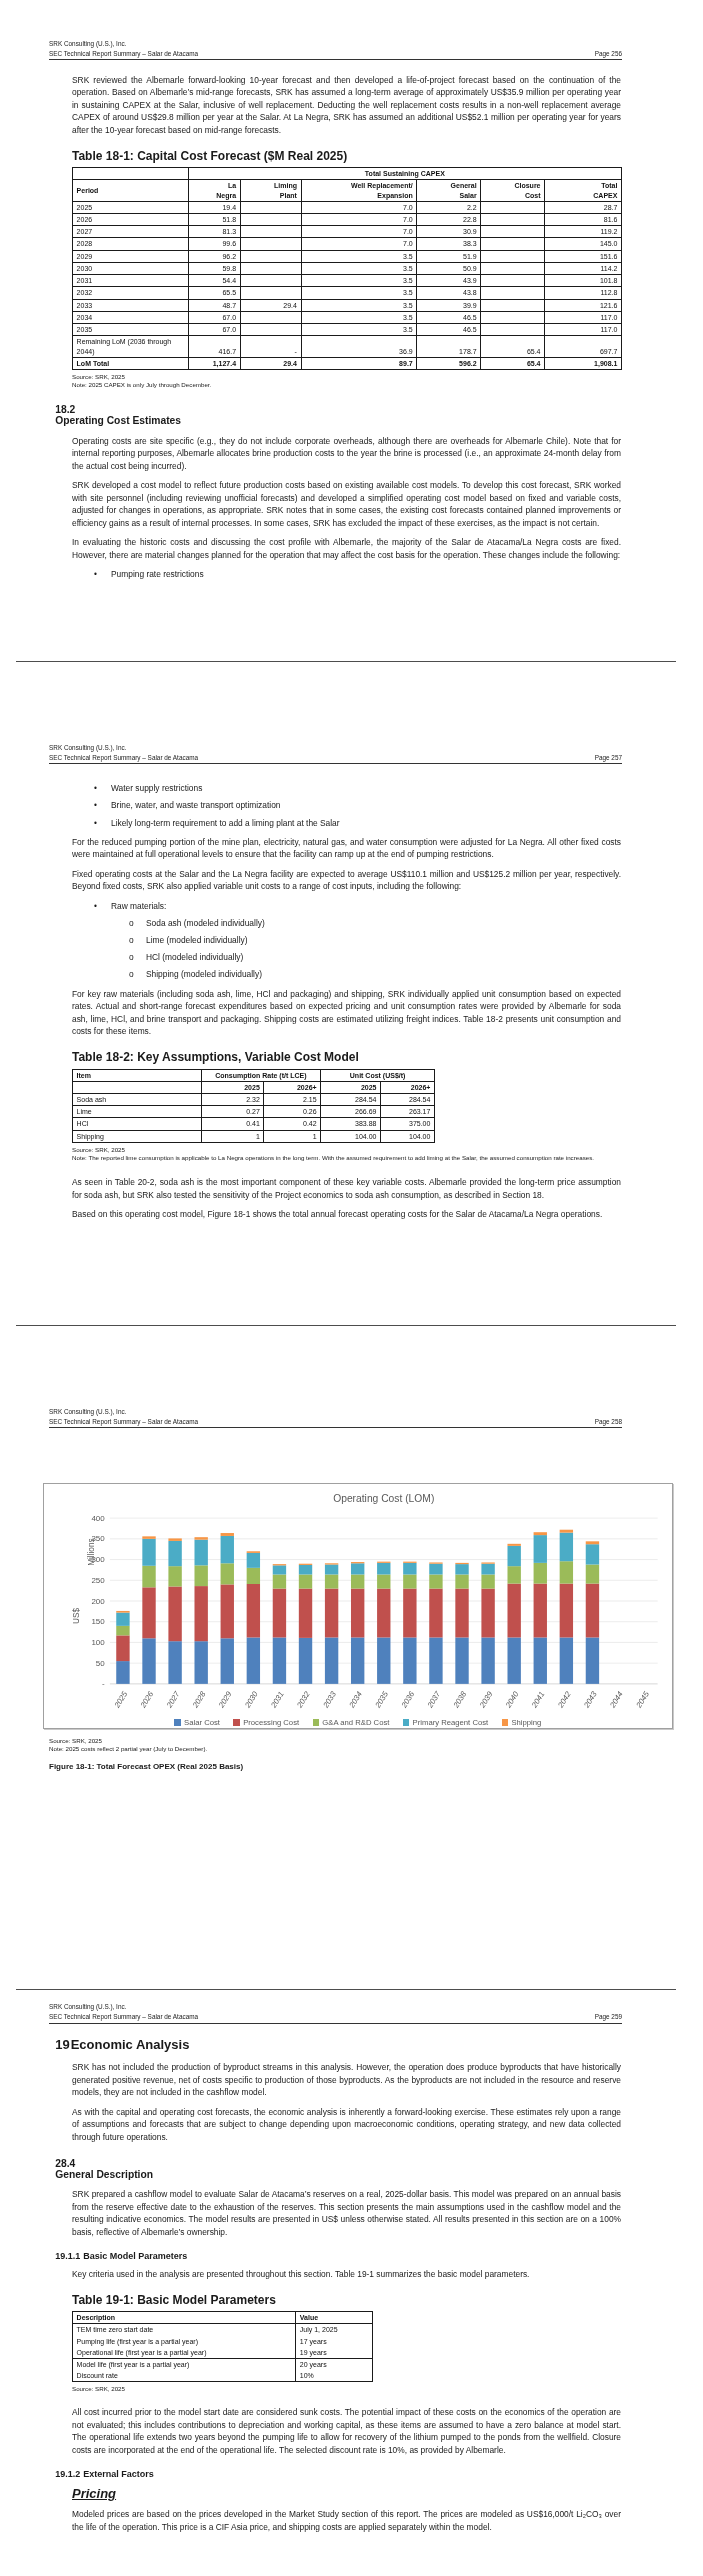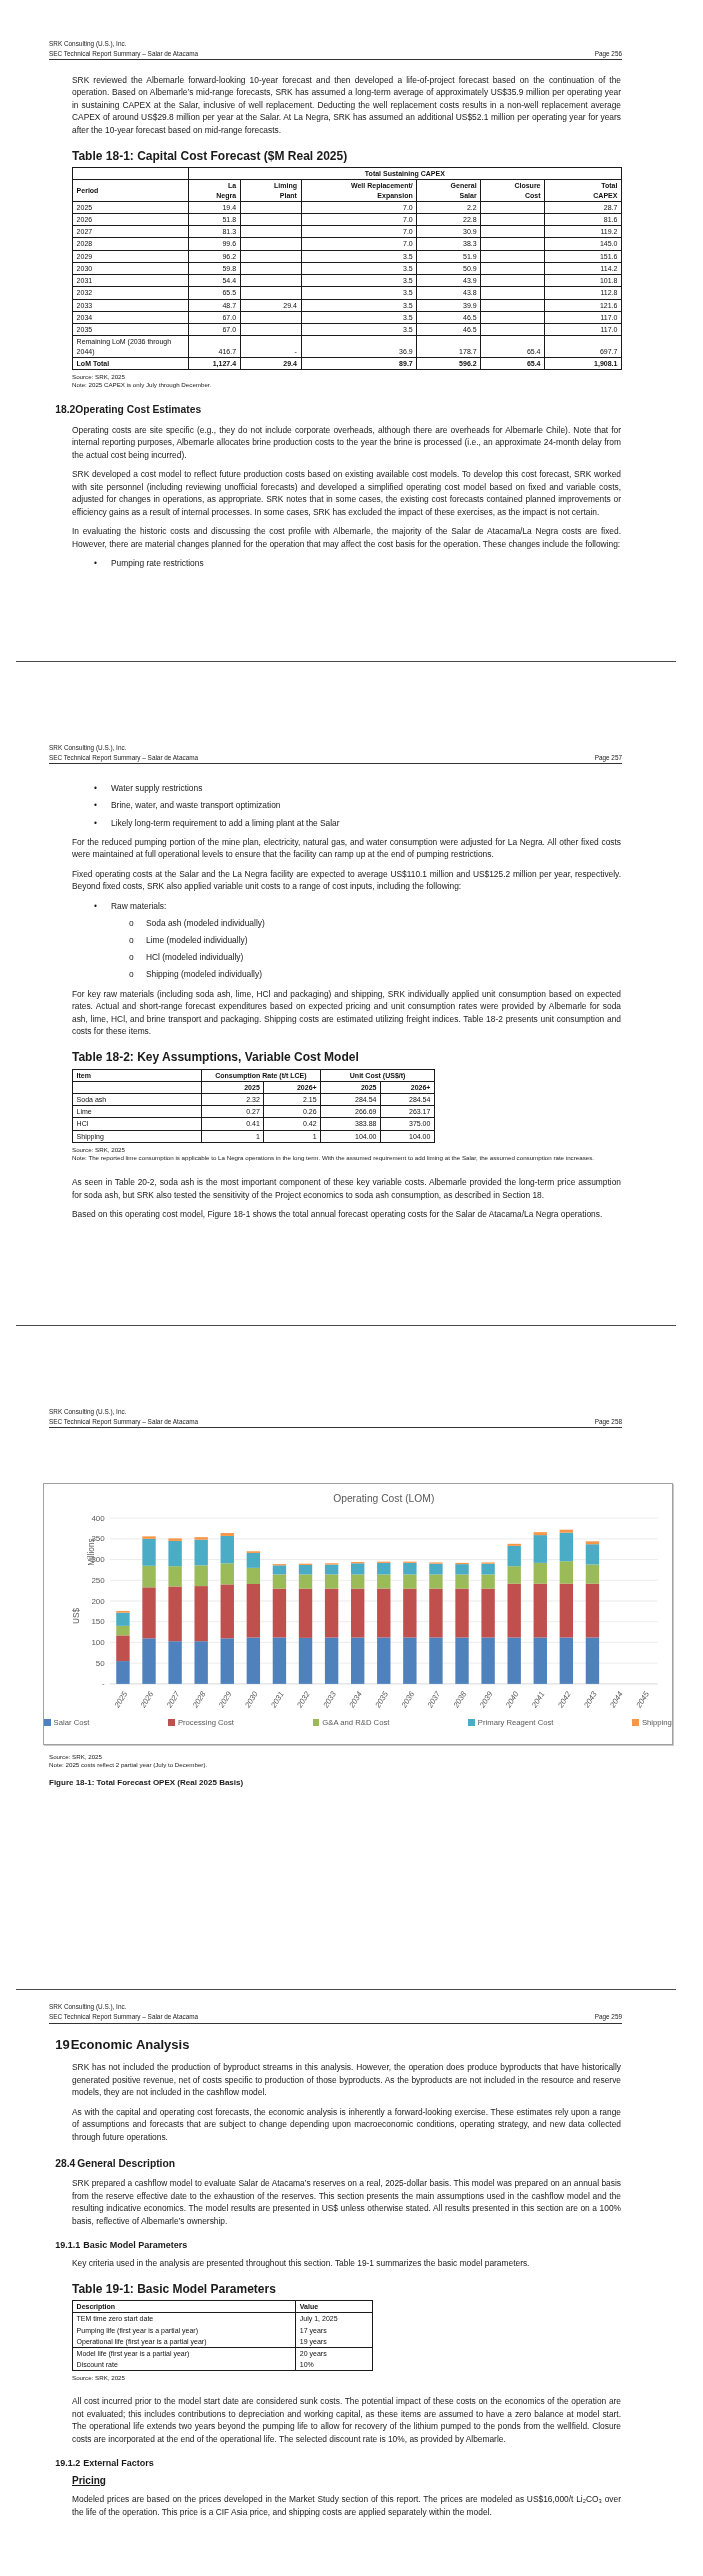--- a/index.html
+++ b/index.html
@@ -9,26 +9,26 @@
   .pg1{height:664px}.pg2{height:664px}.pg3{height:664px}.pg4{height:663px}
   
   .ph{margin:0 81px 0 49px;font-size:6.4px;line-height:1.5;color:#222;}
   .ph-l2{display:flex;justify-content:space-between;border-bottom:1px solid #333;padding-bottom:1px;}
   
   .content{margin:0 82px 0 49px;}
   .para{margin:6.7px 0 6.7px 23px;font-size:8.4px;line-height:12.6px;text-align:justify;}
   .para.first{margin-top:13.4px;}
   .h1,.h2,.h3{display:flex;font-weight:bold;margin-left:6.2px;}
   .h1{font-size:13px;margin-top:13.4px;margin-bottom:9.3px;}
-  .h2{font-size:10.3px;margin-top:14.4px;margin-bottom:8.2px;}
+  .h2{font-size:10.3px;margin-top:14.4px;margin-bottom:8.2px;flex-direction:column;}
   .h3{font-size:9px;margin-top:12.4px;margin-bottom:7.2px;}
   .h1 .num{min-width:15.5px;}
   .h2 .num{min-width:17px;}
   .h3 .num{min-width:24px;margin-right:3.1px;}
-  .h4{font-weight:bold;font-size:10px;text-decoration:underline;margin:7.2px 0 7.2px 23px;}
+  .h4{font-weight:bold;font-size:13px;text-decoration:underline;margin:7.2px 0 7.2px 23px;font-style:italic;}
   
   .bullet{display:flex;margin:4.6px 0 4.6px 45px;font-size:8.4px;line-height:12.6px;}
   .bullet .mk{min-width:17px;}
   .bullet.sub{margin-left:80px;}
   
   .tbl-caption{font-weight:bold;font-size:12px;margin:12.4px 0 4.1px 23px;}
   table{border-collapse:collapse;margin-left:23px;font-size:7px;color:#111;}
   th,td{border:0.5px solid #1a1a1a;padding:1px 3.6px;line-height:1.32;vertical-align:bottom;}
   th{font-weight:bold;}
   .t181{width:550px;border:0.8px solid #1a1a1a;}
@@ -42,21 +42,21 @@
   tr.total-row td{font-weight:bold;}
   .t191 th,.t191 td{border-top:none;border-bottom:none;vertical-align:top;}
   .t191 thead tr{border-bottom:0.5px solid #1a1a1a;}
   .t191 tbody.grp2{border-top:0.5px solid #1a1a1a;}
   .src,.note{font-size:6.2px;line-height:1.4;margin-left:23px;}
   .src{margin-top:2.6px;}
   .fig-src,.fig-note{margin-left:0;}
   
   .chart-wrap{margin-top:55px;}
   .chart-box{width:628px;margin-left:-6.2px;border:0.8px solid #a0a0a0;box-shadow:1px 1px 0 #c9c9c9;padding-top:2.1px;background:#fff;}
-  .legend{display:flex;justify-content:space-between;gap:13.4px;font-size:7.7px;color:#595959;margin:0 0 17px 0;}
+  .legend{display:flex;justify-content:center;gap:13.4px;font-size:7.7px;color:#595959;margin:0 0 1px 0;}
   .lg-item{display:flex;align-items:center;gap:3.1px;}
   .lg-sq{width:6.7px;height:6.7px;display:inline-block;}
   .fig-caption{font-weight:bold;font-size:8px;margin-top:8.2px;}
   .fig-block{margin-top:7.2px;}
   
   .pf{position:absolute;left:15.5px;width:660px;border-top:1.5px solid #4d4d4d;}
 </style>
 </head>
 <body>
 

